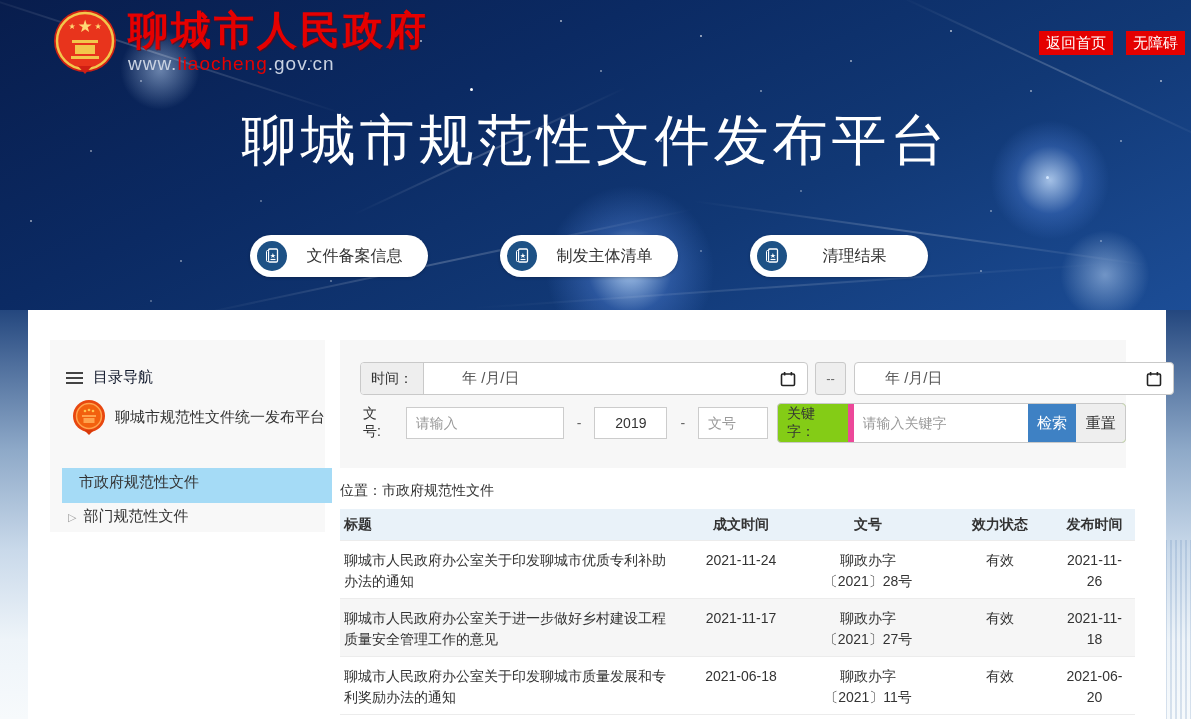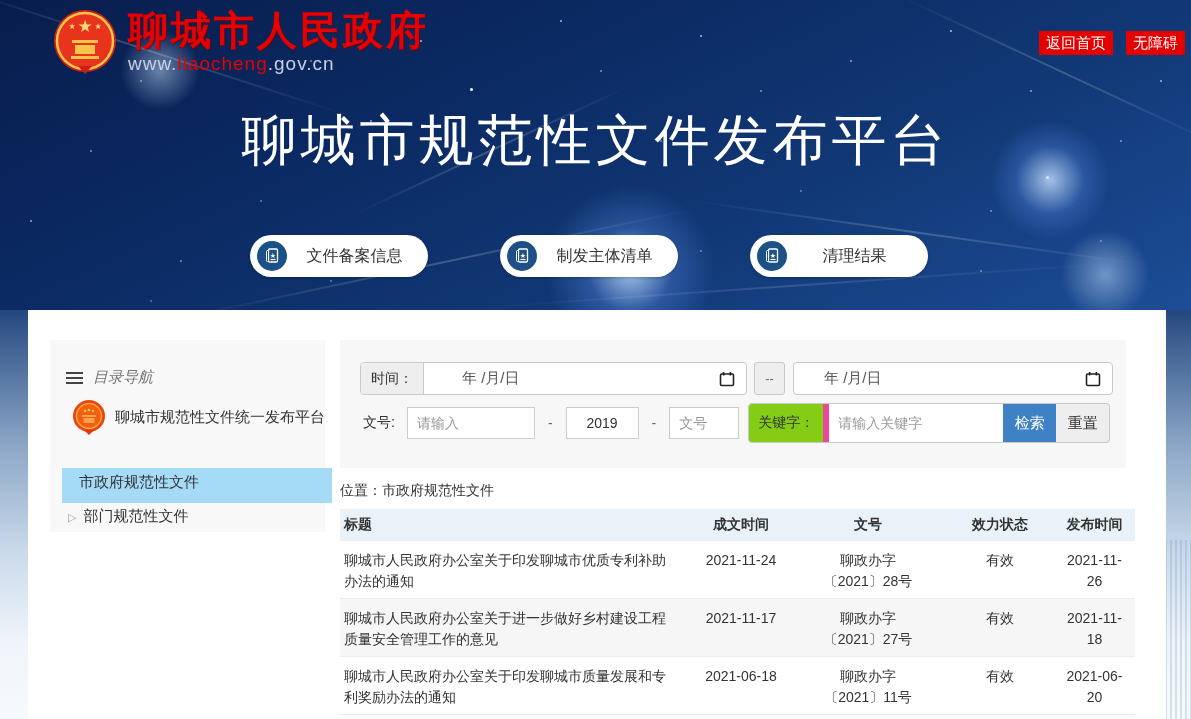--- a/index.html
+++ b/index.html
@@ -69,47 +69,47 @@
   .pill .lbl{flex:1;text-align:center;font-size:16px;color:#333;margin-right:6px;}
 
   
   .card{position:absolute;left:28px;top:310px;width:1138px;height:409px;background:#fff;}
 
   
   .side{position:absolute;left:22px;top:30px;width:275px;height:192px;background:#f8f8f8;}
   .side .nav-title{position:absolute;left:16px;top:28px;display:flex;align-items:center;}
   .burger{width:17px;height:12px;display:flex;flex-direction:column;justify-content:space-between;}
   .burger div{height:2px;background:#444;}
-  .nav-title span{font-size:15px;color:#737373;margin-left:10px;font-style:italic;}
+  .nav-title span{font-size:15px;color:#0f172a;margin-left:10px;}
   .side .plat{position:absolute;left:20px;top:58px;display:flex;align-items:center;}
   .plat svg{flex:0 0 38px;}
   .plat span{font-size:15px;color:#333;margin-left:7px;letter-spacing:0;}
   .side-item{position:absolute;left:12px;width:253px;height:35px;line-height:27px;font-size:15px;color:#333;cursor:pointer;}
   .side-item.active{top:128px;background:#a5dbf6;padding-left:17px;}
   .side-item.plain{top:162px;padding-left:6px;}
   .side-item .caret{color:#999;font-size:11px;margin-right:7px;}
 
   
   .form{position:absolute;left:312px;top:30px;width:786px;height:128px;background:#f7f7f7;}
   .row1{position:absolute;left:20px;top:22px;height:33px;display:flex;align-items:center;}
   .dgroup{display:flex;align-items:center;border:1px solid #c9c9c9;border-radius:4px;background:#fff;height:33px;box-sizing:border-box;overflow:hidden;}
   .dgroup .dlabel{background:#eee;border-right:1px solid #c9c9c9;height:100%;display:flex;align-items:center;padding:0 10px;font-size:14px;color:#333;}
   .dgroup .dval{font-size:15px;color:#555;}
-  .g1w{width:387px;}
+  .g1w{width:448px;}
   .g1w .dval{margin-left:38px;}
   .g2w{width:320px;margin-left:8px;}
   .g2w .dval{margin-left:30px;}
   .cal{margin-left:auto;margin-right:11px;}
   .ddash{width:31px;height:33px;box-sizing:border-box;border:1px solid #c9c9c9;border-radius:3px;background:#eee;
     color:#666;font-size:13px;display:flex;align-items:center;justify-content:center;margin-left:7px;}
   .row2{position:absolute;left:20px;top:66px;height:34px;display:flex;align-items:center;}
   .flabel{font-size:14px;color:#333;margin:0 12px 0 3px;}
   .tin{height:32px;box-sizing:border-box;border:1px solid #ccc;background:#fff;font-size:14px;color:#333;padding:0 9px;outline:none;font-family:inherit;}
   .tin::placeholder{color:#999;}
-  .t1{width:128px;}
+  .t1{width:158px;}
   .t2{width:73px;margin:0 0;text-align:center;}
   .t3{width:70px;}
   .dash{color:#666;font-size:14px;margin:0 13px;}
   .kgroup{display:flex;align-items:center;height:40px;border:1px solid #c9c9c9;border-radius:4px;overflow:hidden;margin-left:9px;background:#84cc16;box-sizing:border-box;}
   .kgroup .klabel{padding:0 9px;font-size:14px;color:#333;height:100%;display:flex;align-items:center;}
   .kgroup input{height:100%;border:none;border-left:6px solid #ec4899;width:156px;padding:0 9px;font-size:14px;outline:none;font-family:inherit;}
   .kgroup input::placeholder{color:#999;}
   .kbtn{height:100%;width:53px;display:flex;align-items:center;justify-content:center;font-size:15px;cursor:pointer;}
   .kbtn.search{background:#3e81c4;color:#fff;}
   .kbtn.reset{background:#eee;color:#333;}

